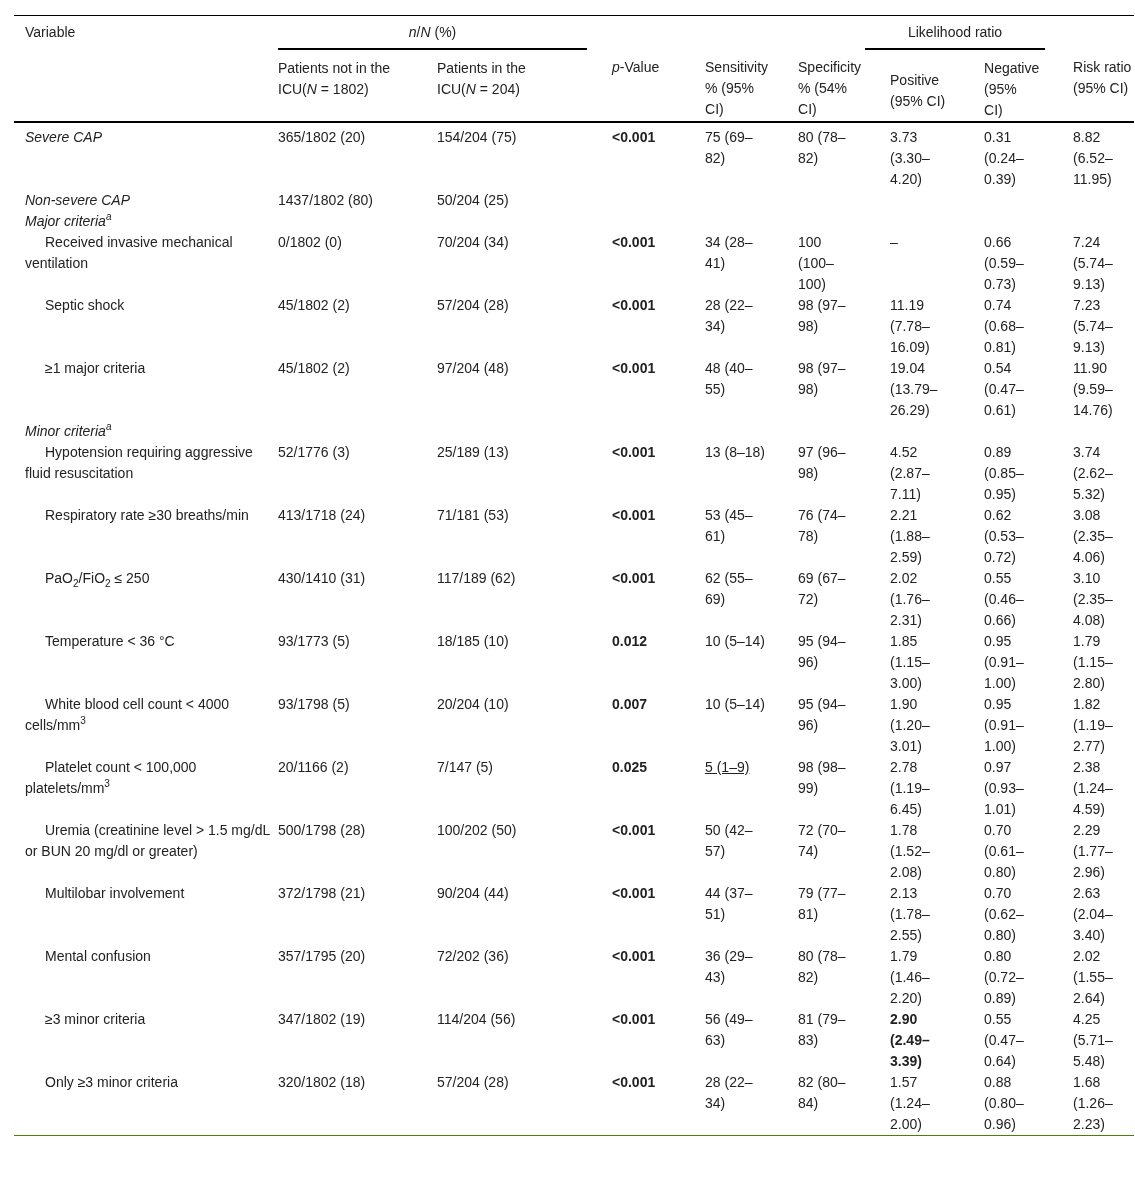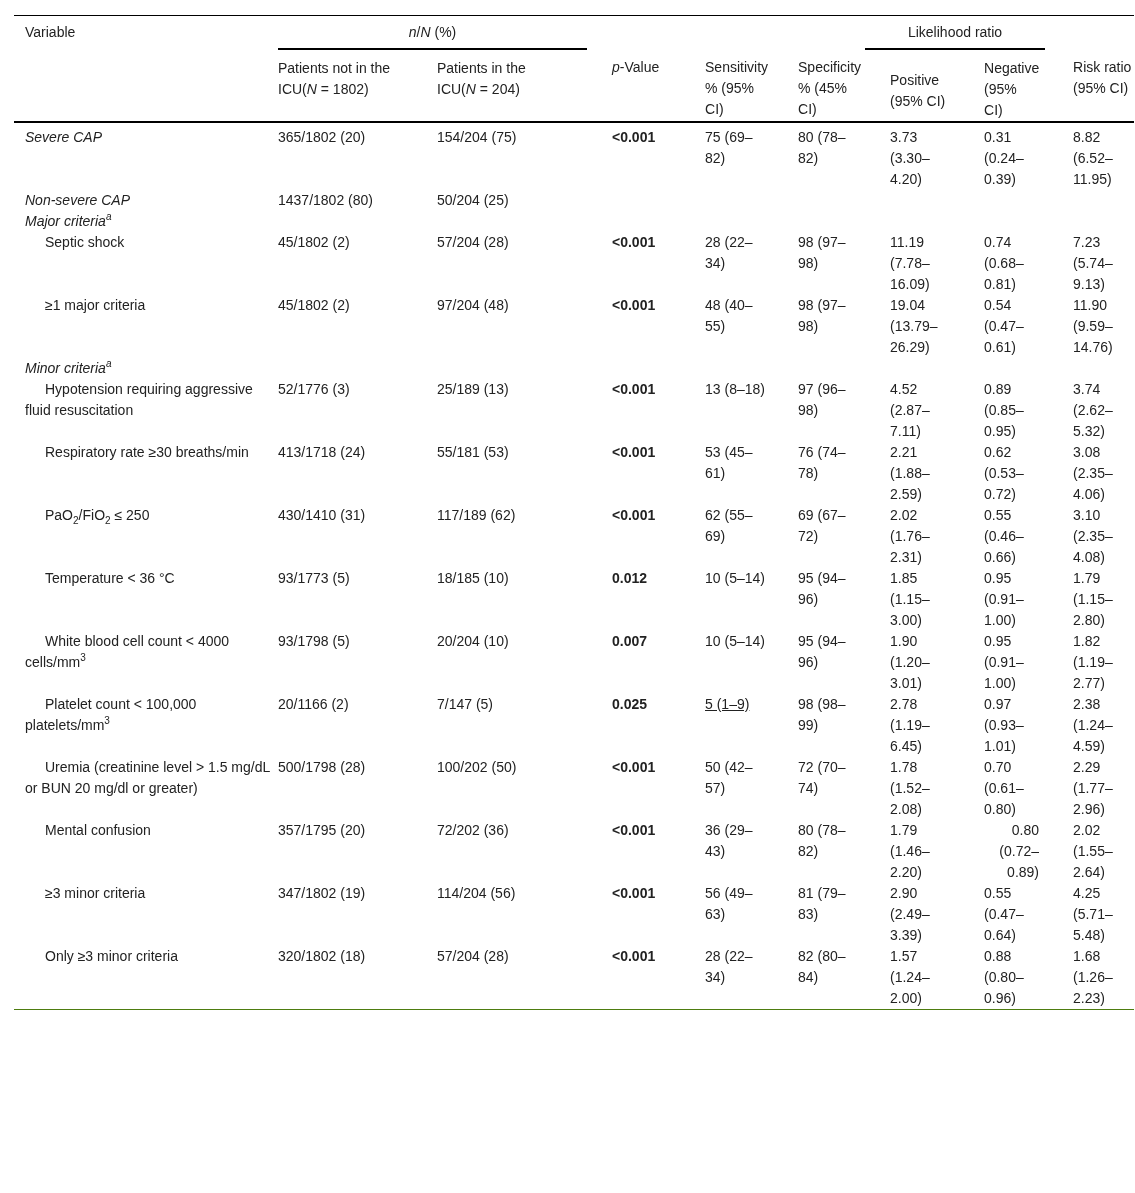--- a/index.html
+++ b/index.html
@@ -43,21 +43,21 @@
           <th></th>
       <th colspan="2" class="center sub-rule" style="padding-top:6px;padding-bottom:5px">Likelihood ratio</th>
       <th></th>
     </tr>
     <tr class="rule-head">
       <th></th>
       <th style="padding-top:8px;padding-bottom:18px"><span>Patients not in the</span><br><span>ICU(</span><i>N</i><span> = 1802)</span></th>
       <th style="padding-top:8px"><span>Patients in the</span><br><span>ICU(</span><i>N</i><span> = 204)</span></th>
       <th style="padding-top:8px;padding-left:25px"><i>p</i><span>-Value</span></th>
       <th style="padding-top:8px;padding-left:25px" class="cell-wrap">Sensitivity % (95% CI)</th>
-      <th style="padding-top:8px;padding-left:25px" class="cell-wrap">Specificity % (45% CI)</th>
+      <th style="padding-top:8px;padding-left:25px" class="cell-wrap">Specificity % (54% CI)</th>
       <th style="padding-top:20px;padding-left:25px" class="cell-wrap">Positive (95% CI)</th>
       <th style="padding-top:8px;padding-left:25px" class="cell-wrap">Negative (95% CI)</th>
       <th style="padding-top:8px;padding-left:28px">Risk ratio (95% CI)</th>
     </tr>
   </thead>
   <tbody id="tbody">
         <tr>
           <td class="cell-wrap ital" style="padding-left: 11px; padding-top: 4px; padding-bottom: 2px;"><span><span>Severe CAP</span></span></td>
           <td class="cell-wrap" style="padding-top: 4px;">365/1802 (20)</td>
           <td class="cell-wrap" style="padding-top: 4px;">154/204 (75)</td>
@@ -84,20 +84,31 @@
           <td></td>
           <td></td>
           <td></td>
           <td></td>
           <td></td>
           <td></td>
           <td></td>
           <td></td>
         </tr>
         <tr>
+          <td class="cell-wrap" style="padding-left: 11px; padding-top: 0px; padding-bottom: 2px;"><span style="padding-left: 20px;"><span>Received invasive mechanical ventilation</span></span></td>
+          <td class="cell-wrap" style="padding-top: 0px;">0/1802 (0)</td>
+          <td class="cell-wrap" style="padding-top: 0px;">70/204 (34)</td>
+          <td class="cell-wrap bold" style="padding-top: 0px; padding-left: 25px;">&lt;0.001</td>
+          <td class="cell-wrap" style="padding-top: 0px; padding-left: 25px;">34 (28–41)</td>
+          <td class="cell-wrap" style="padding-top: 0px; padding-left: 25px;">100 (100–100)</td>
+          <td class="cell-wrap" style="padding-top: 0px; padding-left: 25px;">–</td>
+          <td class="cell-wrap" style="padding-top: 0px; padding-left: 25px;">0.66 (0.59–0.73)</td>
+          <td class="cell-wrap" style="padding-top: 0px; padding-left: 28px;">7.24 (5.74–9.13)</td>
+        </tr>
+        <tr>
           <td class="cell-wrap" style="padding-left: 11px; padding-top: 0px; padding-bottom: 2px;"><span style="padding-left: 20px;"><span>Septic shock</span></span></td>
           <td class="cell-wrap" style="padding-top: 0px;">45/1802 (2)</td>
           <td class="cell-wrap" style="padding-top: 0px;">57/204 (28)</td>
           <td class="cell-wrap bold" style="padding-top: 0px; padding-left: 25px;">&lt;0.001</td>
           <td class="cell-wrap" style="padding-top: 0px; padding-left: 25px;">28 (22–34)</td>
           <td class="cell-wrap" style="padding-top: 0px; padding-left: 25px;">98 (97–98)</td>
           <td class="cell-wrap" style="padding-top: 0px; padding-left: 25px;">11.19 (7.78–16.09)</td>
           <td class="cell-wrap" style="padding-top: 0px; padding-left: 25px;">0.74 (0.68–0.81)</td>
           <td class="cell-wrap" style="padding-top: 0px; padding-left: 28px;">7.23 (5.74–9.13)</td>
         </tr>
@@ -130,21 +141,21 @@
           <td class="cell-wrap bold" style="padding-top: 0px; padding-left: 25px;">&lt;0.001</td>
           <td class="cell-wrap" style="padding-top: 0px; padding-left: 25px;">13 (8–18)</td>
           <td class="cell-wrap" style="padding-top: 0px; padding-left: 25px;">97 (96–98)</td>
           <td class="cell-wrap" style="padding-top: 0px; padding-left: 25px;">4.52 (2.87–7.11)</td>
           <td class="cell-wrap" style="padding-top: 0px; padding-left: 25px;">0.89 (0.85–0.95)</td>
           <td class="cell-wrap" style="padding-top: 0px; padding-left: 28px;">3.74 (2.62–5.32)</td>
         </tr>
         <tr>
           <td class="cell-wrap" style="padding-left: 11px; padding-top: 0px; padding-bottom: 2px; margin-top: 24px;"><span style="padding-left: 20px;"><span>Respiratory rate ≥30 breaths/min</span></span></td>
           <td class="cell-wrap" style="padding-top: 0px;">413/1718 (24)</td>
-          <td class="cell-wrap" style="padding-top: 0px;">55/181 (53)</td>
+          <td class="cell-wrap" style="padding-top: 0px;">71/181 (53)</td>
           <td class="cell-wrap bold" style="padding-top: 0px; padding-left: 25px;">&lt;0.001</td>
           <td class="cell-wrap" style="padding-top: 0px; padding-left: 25px;">53 (45–61)</td>
           <td class="cell-wrap" style="padding-top: 0px; padding-left: 25px;">76 (74–78)</td>
           <td class="cell-wrap" style="padding-top: 0px; padding-left: 25px;">2.21 (1.88–2.59)</td>
           <td class="cell-wrap" style="padding-top: 0px; padding-left: 25px;">0.62 (0.53–0.72)</td>
           <td class="cell-wrap" style="padding-top: 0px; padding-left: 28px;">3.08 (2.35–4.06)</td>
         </tr>
         <tr>
           <td class="cell-wrap" style="padding-left: 11px; padding-top: 0px; padding-bottom: 2px;"><span style="padding-left: 20px;"><span>PaO</span><sub>2</sub><span>/FiO</span><sub>2</sub><span> ≤ 250</span></span></td>
           <td class="cell-wrap" style="padding-top: 0px;">430/1410 (31)</td>
@@ -194,38 +205,49 @@
           <td class="cell-wrap" style="padding-top: 0px;">500/1798 (28)</td>
           <td class="cell-wrap" style="padding-top: 0px;">100/202 (50)</td>
           <td class="cell-wrap bold" style="padding-top: 0px; padding-left: 25px;">&lt;0.001</td>
           <td class="cell-wrap" style="padding-top: 0px; padding-left: 25px;">50 (42–57)</td>
           <td class="cell-wrap" style="padding-top: 0px; padding-left: 25px;">72 (70–74)</td>
           <td class="cell-wrap" style="padding-top: 0px; padding-left: 25px;">1.78 (1.52–2.08)</td>
           <td class="cell-wrap" style="padding-top: 0px; padding-left: 25px;">0.70 (0.61–0.80)</td>
           <td class="cell-wrap" style="padding-top: 0px; padding-left: 28px;">2.29 (1.77–2.96)</td>
         </tr>
         <tr>
+          <td class="cell-wrap" style="padding-left: 11px; padding-top: 0px; padding-bottom: 2px;"><span style="padding-left: 20px;"><span>Multilobar involvement</span></span></td>
+          <td class="cell-wrap" style="padding-top: 0px;">372/1798 (21)</td>
+          <td class="cell-wrap" style="padding-top: 0px;">90/204 (44)</td>
+          <td class="cell-wrap bold" style="padding-top: 0px; padding-left: 25px;">&lt;0.001</td>
+          <td class="cell-wrap" style="padding-top: 0px; padding-left: 25px;">44 (37–51)</td>
+          <td class="cell-wrap" style="padding-top: 0px; padding-left: 25px;">79 (77–81)</td>
+          <td class="cell-wrap" style="padding-top: 0px; padding-left: 25px;">2.13 (1.78–2.55)</td>
+          <td class="cell-wrap" style="padding-top: 0px; padding-left: 25px;">0.70 (0.62–0.80)</td>
+          <td class="cell-wrap" style="padding-top: 0px; padding-left: 28px;">2.63 (2.04–3.40)</td>
+        </tr>
+        <tr>
           <td class="cell-wrap" style="padding-left: 11px; padding-top: 0px; padding-bottom: 2px;"><span style="padding-left: 20px;"><span>Mental confusion</span></span></td>
           <td class="cell-wrap" style="padding-top: 0px;">357/1795 (20)</td>
           <td class="cell-wrap" style="padding-top: 0px;">72/202 (36)</td>
           <td class="cell-wrap bold" style="padding-top: 0px; padding-left: 25px;">&lt;0.001</td>
           <td class="cell-wrap" style="padding-top: 0px; padding-left: 25px;">36 (29–43)</td>
           <td class="cell-wrap" style="padding-top: 0px; padding-left: 25px;">80 (78–82)</td>
           <td class="cell-wrap" style="padding-top: 0px; padding-left: 25px;">1.79 (1.46–2.20)</td>
-          <td class="cell-wrap" style="padding-top: 0px; padding-left: 25px; text-align: right;">0.80 (0.72–0.89)</td>
+          <td class="cell-wrap" style="padding-top: 0px; padding-left: 25px;">0.80 (0.72–0.89)</td>
           <td class="cell-wrap" style="padding-top: 0px; padding-left: 28px;">2.02 (1.55–2.64)</td>
         </tr>
         <tr>
           <td class="cell-wrap" style="padding-left: 11px; padding-top: 0px; padding-bottom: 2px;"><span style="padding-left: 20px;"><span>≥3 minor criteria</span></span></td>
           <td class="cell-wrap" style="padding-top: 0px;">347/1802 (19)</td>
           <td class="cell-wrap" style="padding-top: 0px;">114/204 (56)</td>
           <td class="cell-wrap bold" style="padding-top: 0px; padding-left: 25px;">&lt;0.001</td>
           <td class="cell-wrap" style="padding-top: 0px; padding-left: 25px;">56 (49–63)</td>
           <td class="cell-wrap" style="padding-top: 0px; padding-left: 25px;">81 (79–83)</td>
-          <td class="cell-wrap" style="padding-top: 0px; padding-left: 25px;">2.90 (2.49–3.39)</td>
+          <td class="cell-wrap" style="padding-top: 0px; padding-left: 25px; font-weight: bold;">2.90 (2.49–3.39)</td>
           <td class="cell-wrap" style="padding-top: 0px; padding-left: 25px;">0.55 (0.47–0.64)</td>
           <td class="cell-wrap" style="padding-top: 0px; padding-left: 28px;">4.25 (5.71–5.48)</td>
         </tr>
         <tr class="rule-bottom">
           <td class="cell-wrap" style="padding-left: 11px; padding-top: 0px; padding-bottom: 2px;"><span style="padding-left: 20px;"><span>Only ≥3 minor criteria</span></span></td>
           <td class="cell-wrap" style="padding-top: 0px;">320/1802 (18)</td>
           <td class="cell-wrap" style="padding-top: 0px;">57/204 (28)</td>
           <td class="cell-wrap bold" style="padding-top: 0px; padding-left: 25px;">&lt;0.001</td>
           <td class="cell-wrap" style="padding-top: 0px; padding-left: 25px;">28 (22–34)</td>
           <td class="cell-wrap" style="padding-top: 0px; padding-left: 25px;">82 (80–84)</td>

